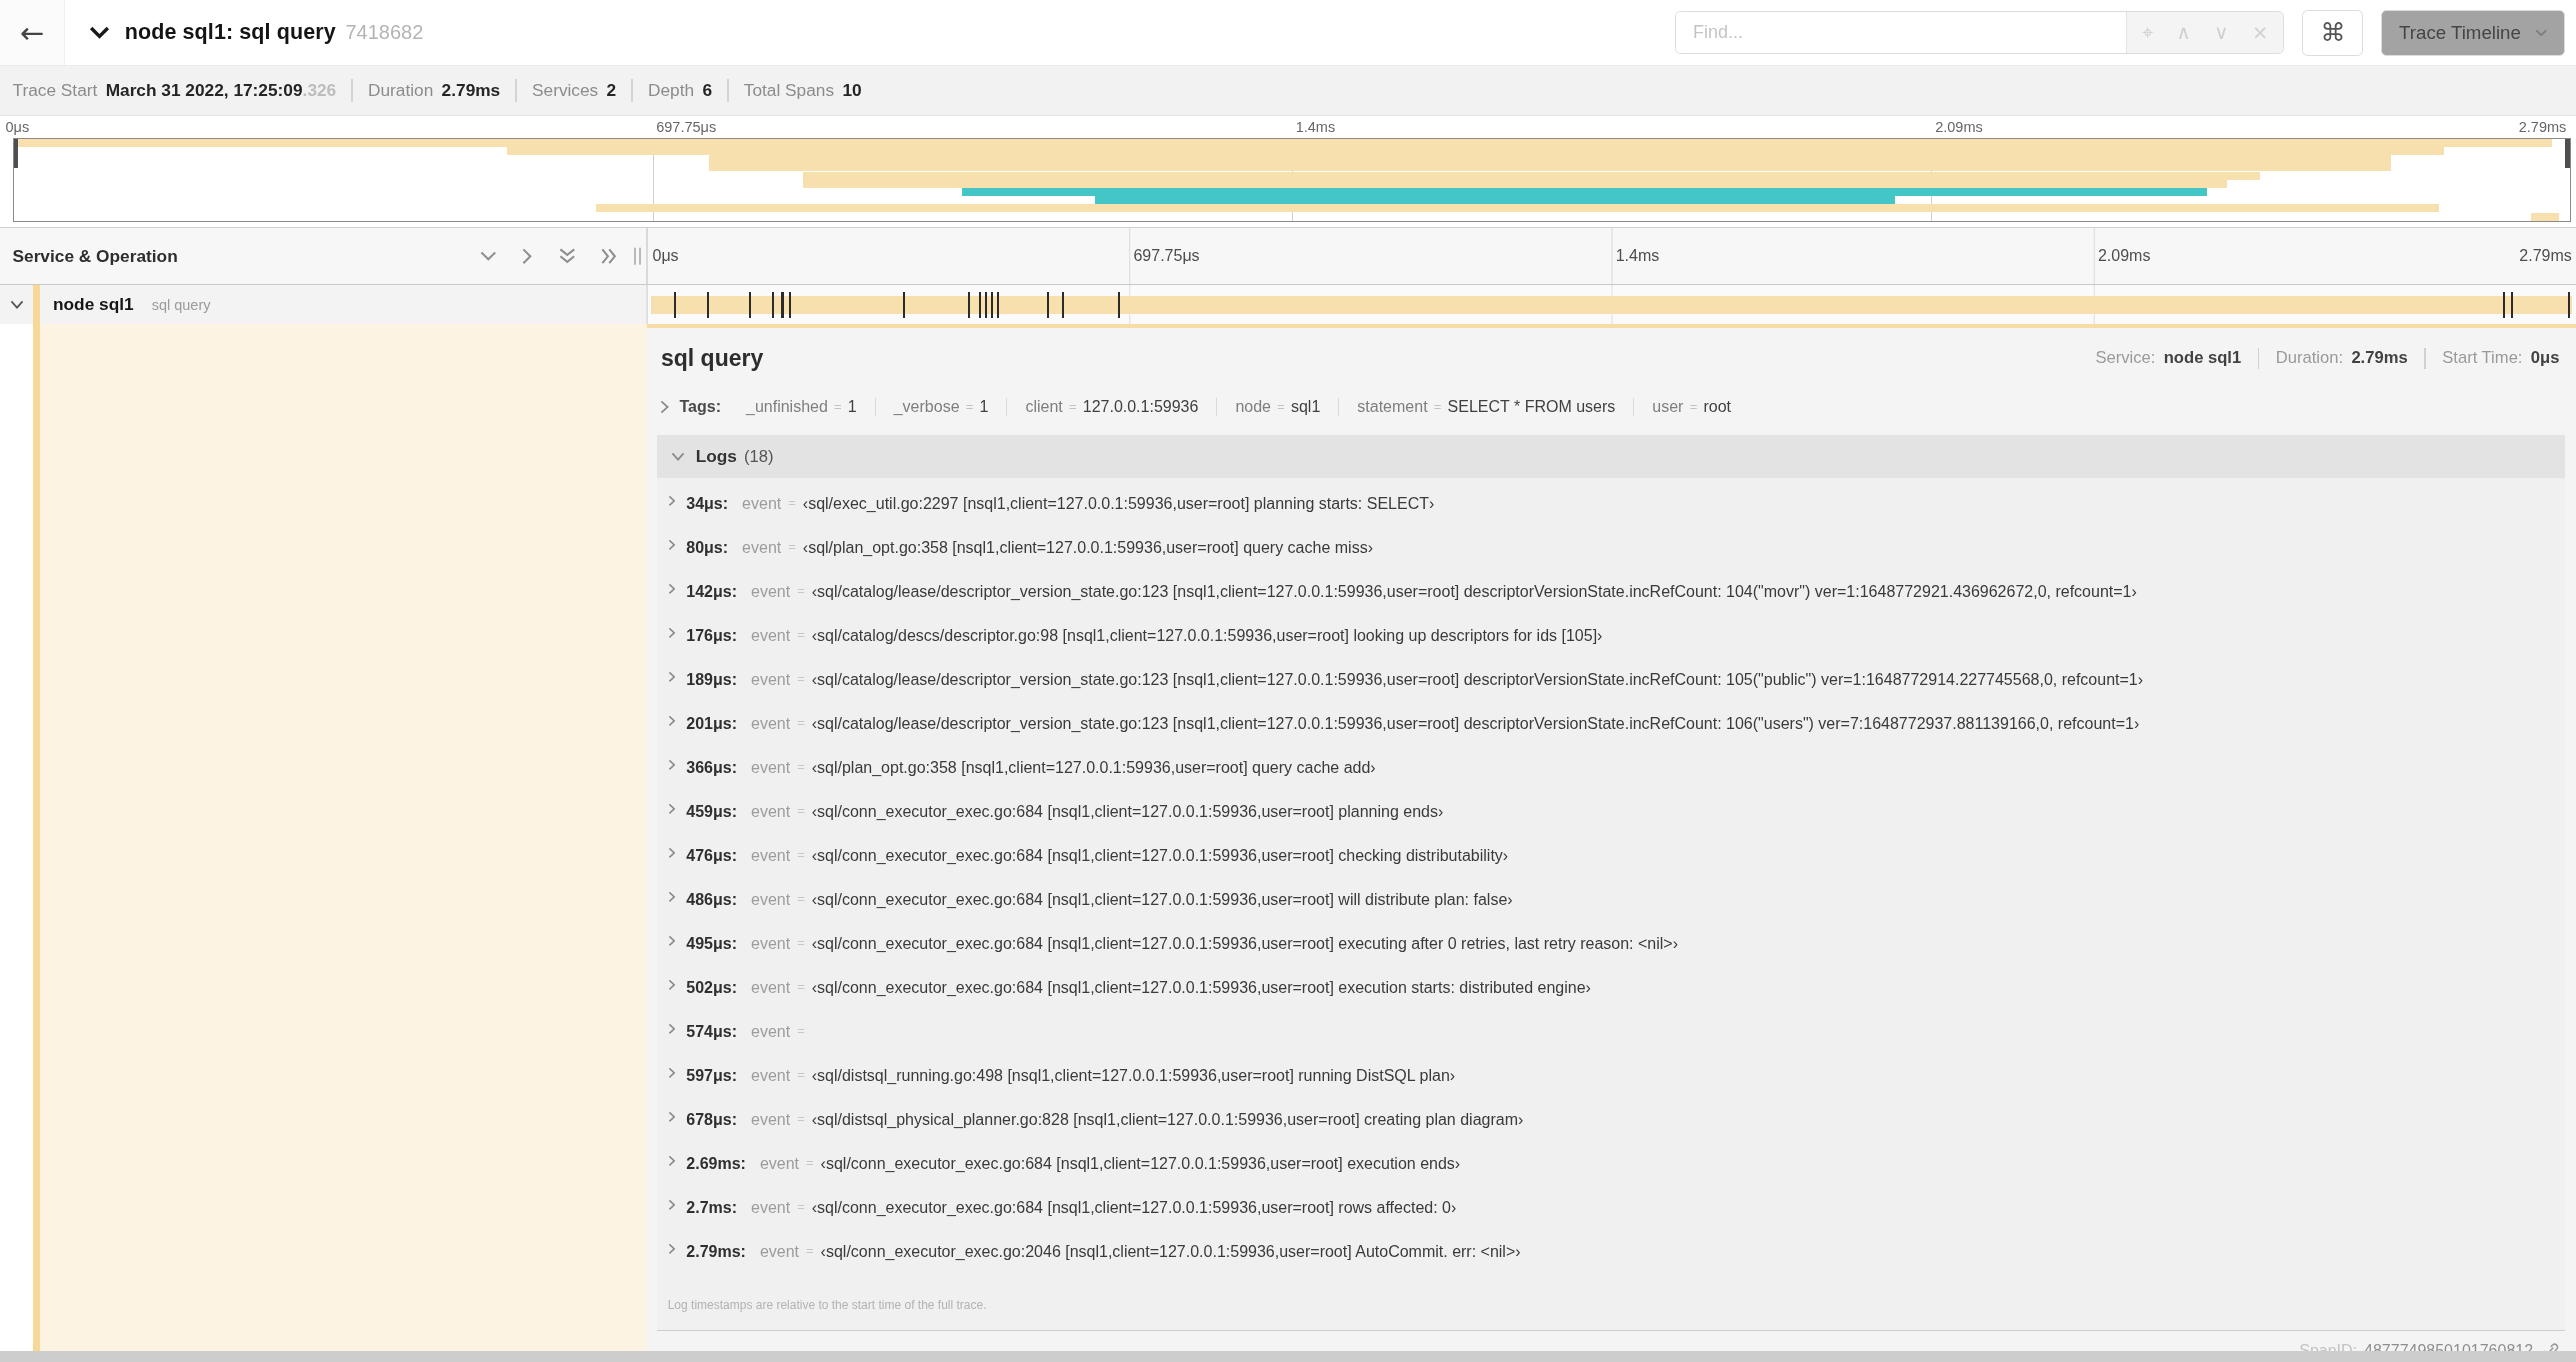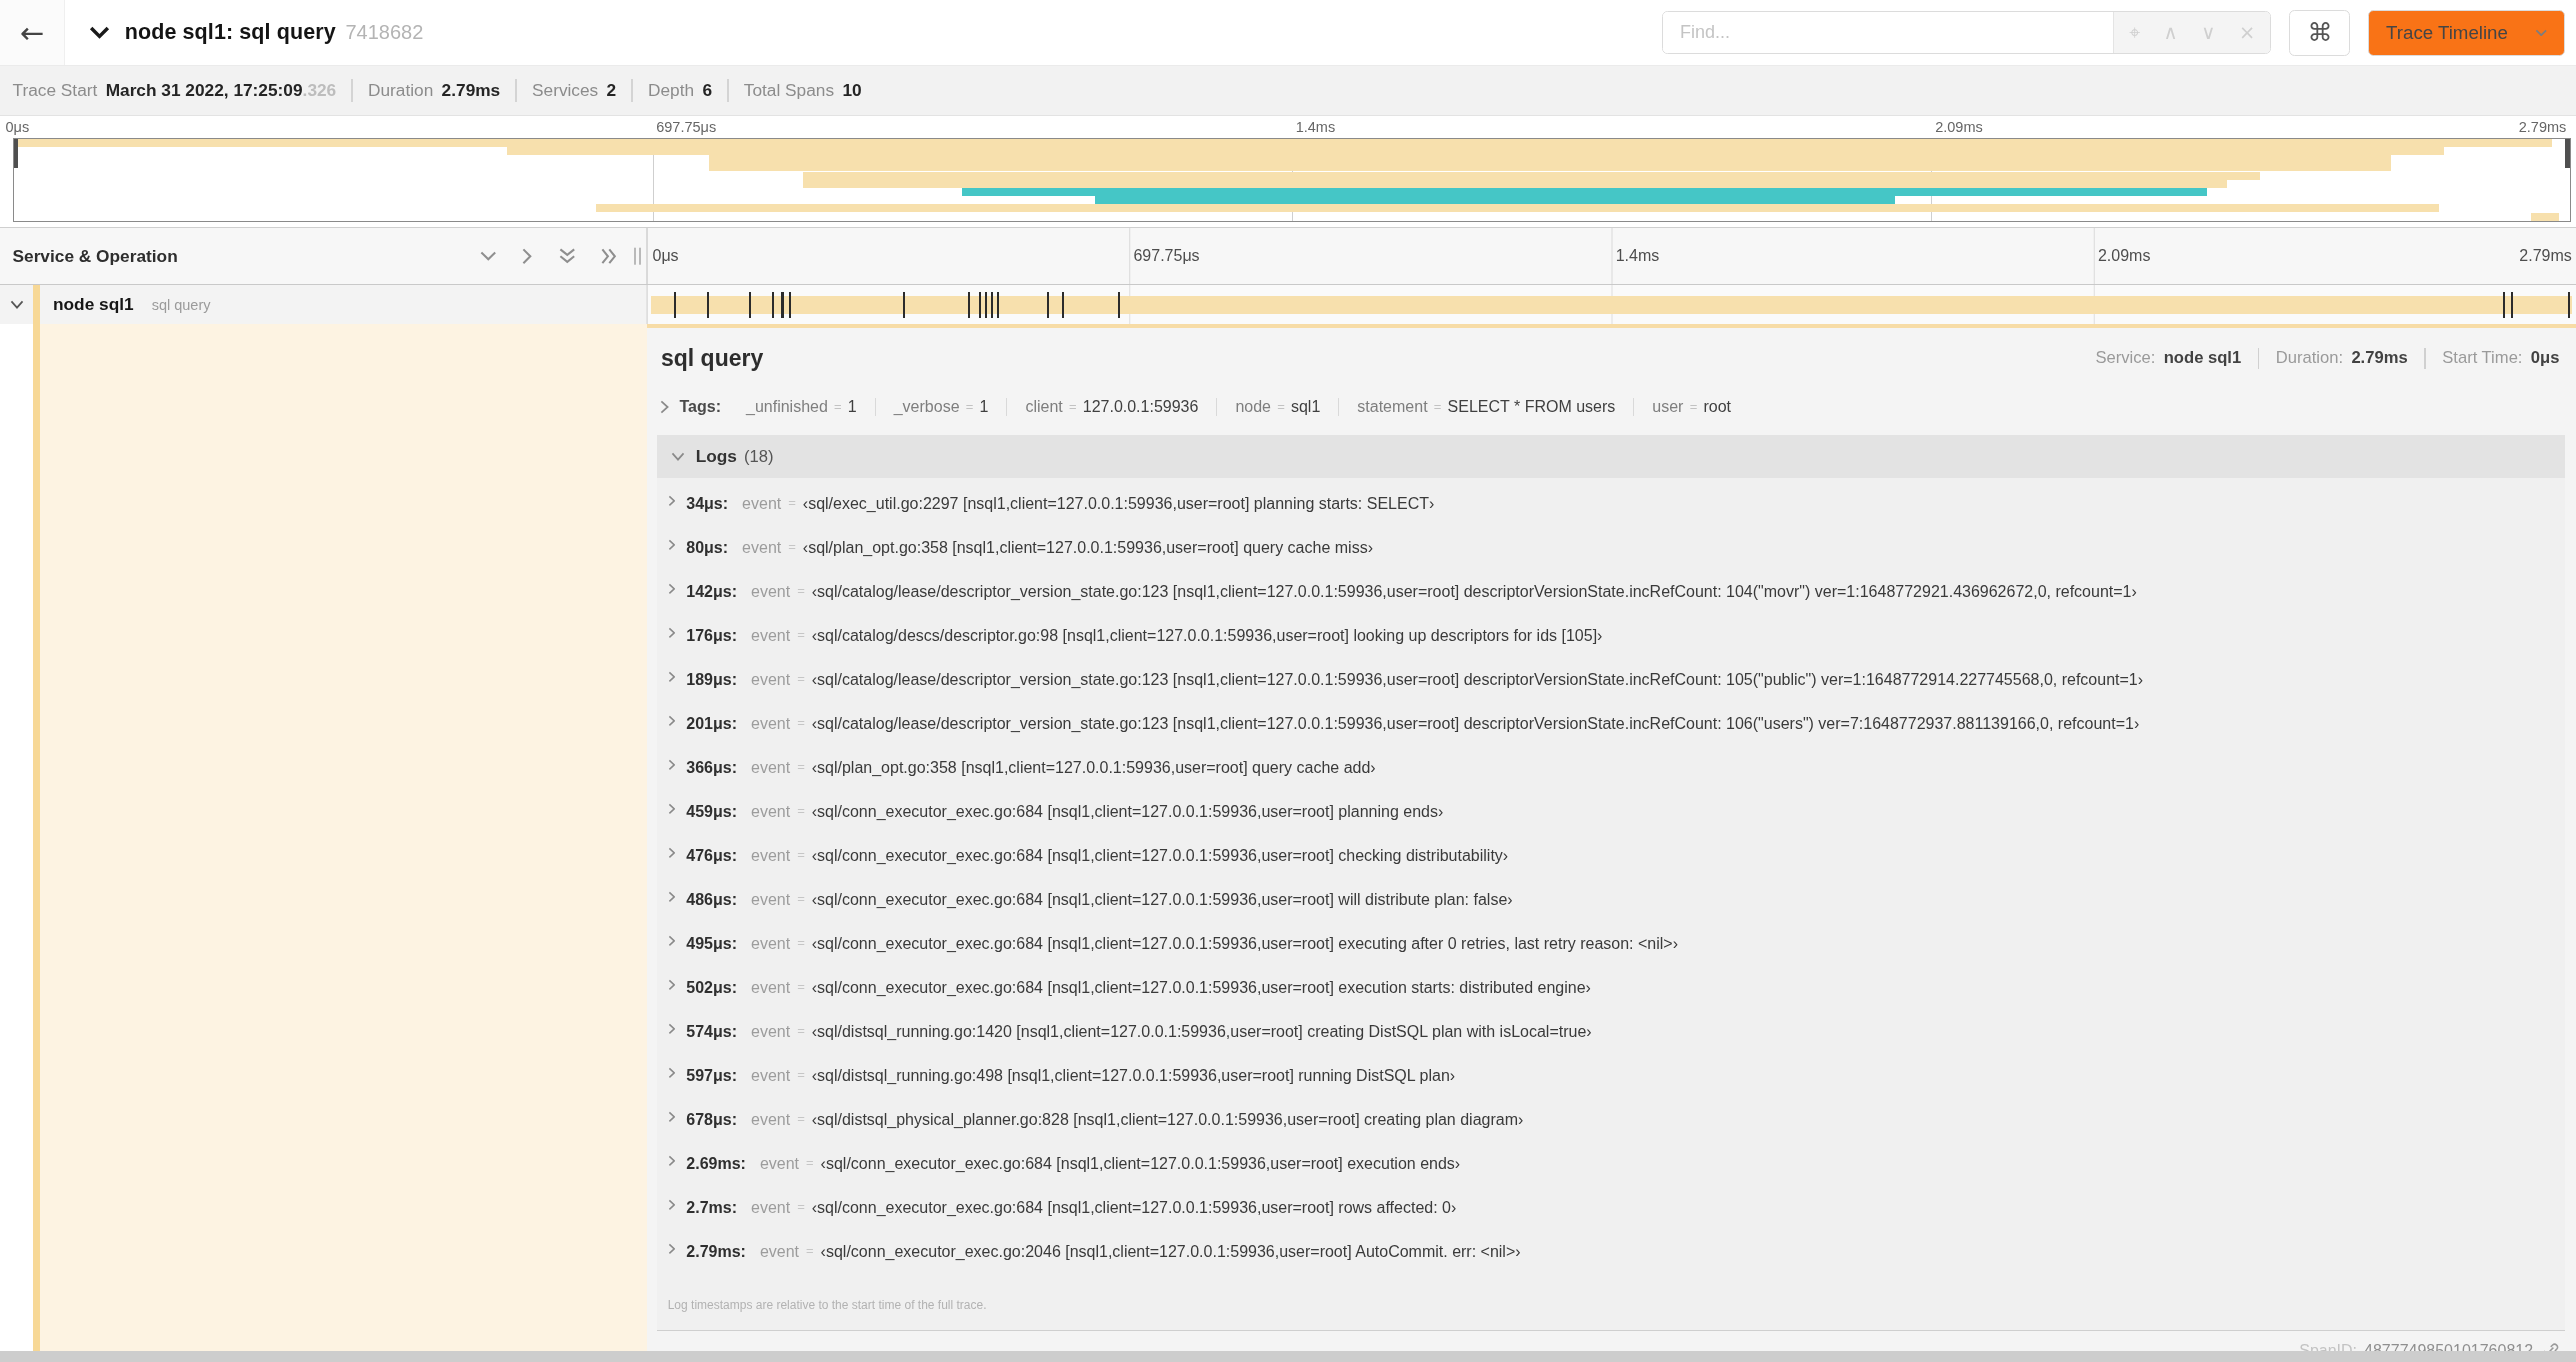--- a/index.html
+++ b/index.html
@@ -37,22 +37,22 @@
   .find-addon {
     display: flex; align-items: center; gap: 23.5px; padding: 0 15.2px;
     background: #f4f4f4; border-left: 1.4px solid #e4e4e4; color: #cfcfcf; font-size: 19.4px;
   }
   .addon-icon { cursor: pointer; line-height: 1; }
   .kbd-btn {
     width: 61px; height: 46px; border: 1.4px solid #dcdcdc; border-radius: 5.5px; background: #fff;
     display: flex; align-items: center; justify-content: center; font-size: 25px; color: #555; cursor: pointer;
   }
   .view-btn {
-    height: 46px; border: 1.4px solid #dcdcdc; border-radius: 5.5px; background: #f97316;
-    display: flex; align-items: center; gap: 27px; padding: 0 16.6px;
+    height: 46px; border: 1.4px solid #dcdcdc; border-radius: 5.5px; background: #a3a3a3;
+    display: flex; align-items: center; gap: 14px; padding: 0 16.6px;
     font-size: 18.7px; color: #454545; cursor: pointer; white-space: nowrap;
   }
   .view-btn .sm-chev { color: #7d7d7d; display: flex; }
 
   
   .summary-bar {
     height: 50px; flex: 0 0 50px; display: flex; align-items: center;
     background: #f2f2f2; border-bottom: 1.4px solid #e3e3e3; padding-left: 12.5px; font-size: 17.3px;
   }
   .summary-item { display: flex; align-items: center; }
@@ -540,21 +540,20 @@
   </div>
             <div class="log-row">
     <span class="chev">
       <svg width="7.6" height="11.8" viewBox="0 0 11 17">
                   <polyline points="2,2 9,8.5 2,15" fill="none" stroke="currentColor" stroke-width="2.2"></polyline>
                 </svg>
     </span>
     <span class="log-time">574μs:</span>
     <span class="log-key">event</span>
     <span class="log-eq">=</span>
-    <span class="log-val">‹sql/distsql_running.go:1420 [nsql1,client=127.0.0.1:59936,user=root] creating DistSQL plan with isLocal=true›</span>
   </div>
             <div class="log-row">
     <span class="chev">
       <svg width="7.6" height="11.8" viewBox="0 0 11 17">
                   <polyline points="2,2 9,8.5 2,15" fill="none" stroke="currentColor" stroke-width="2.2"></polyline>
                 </svg>
     </span>
     <span class="log-time">597μs:</span>
     <span class="log-key">event</span>
     <span class="log-eq">=</span>

